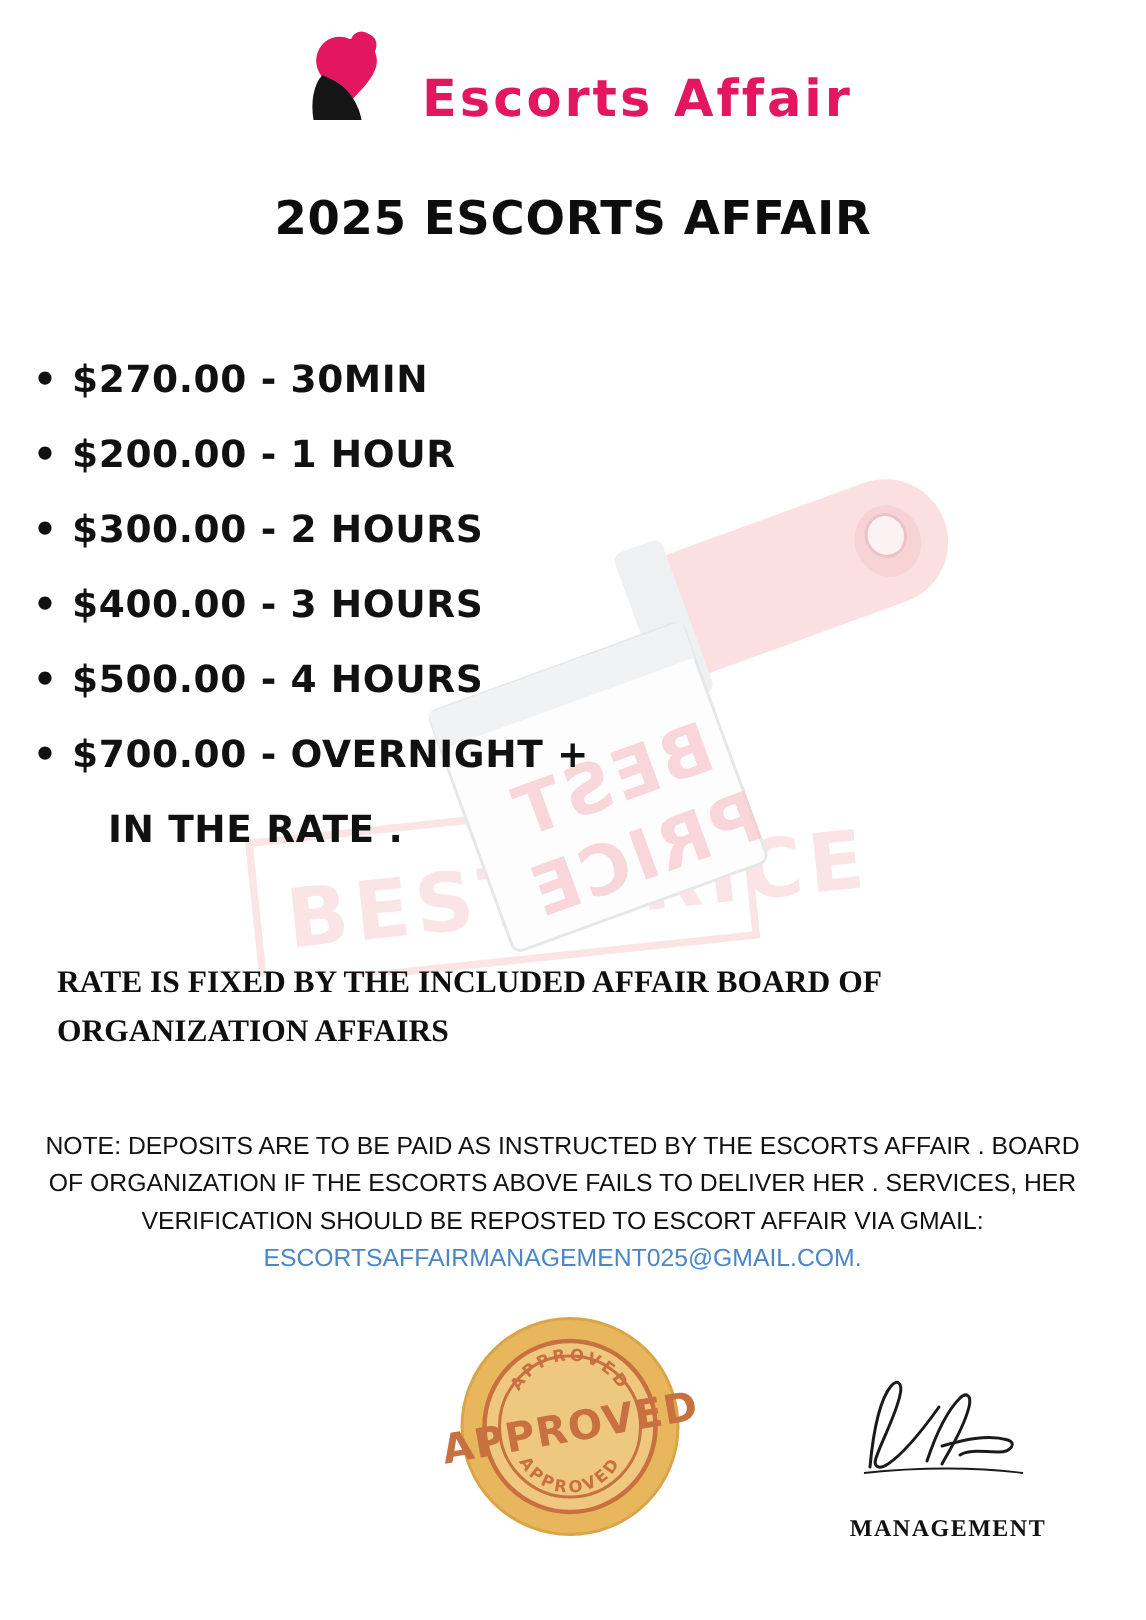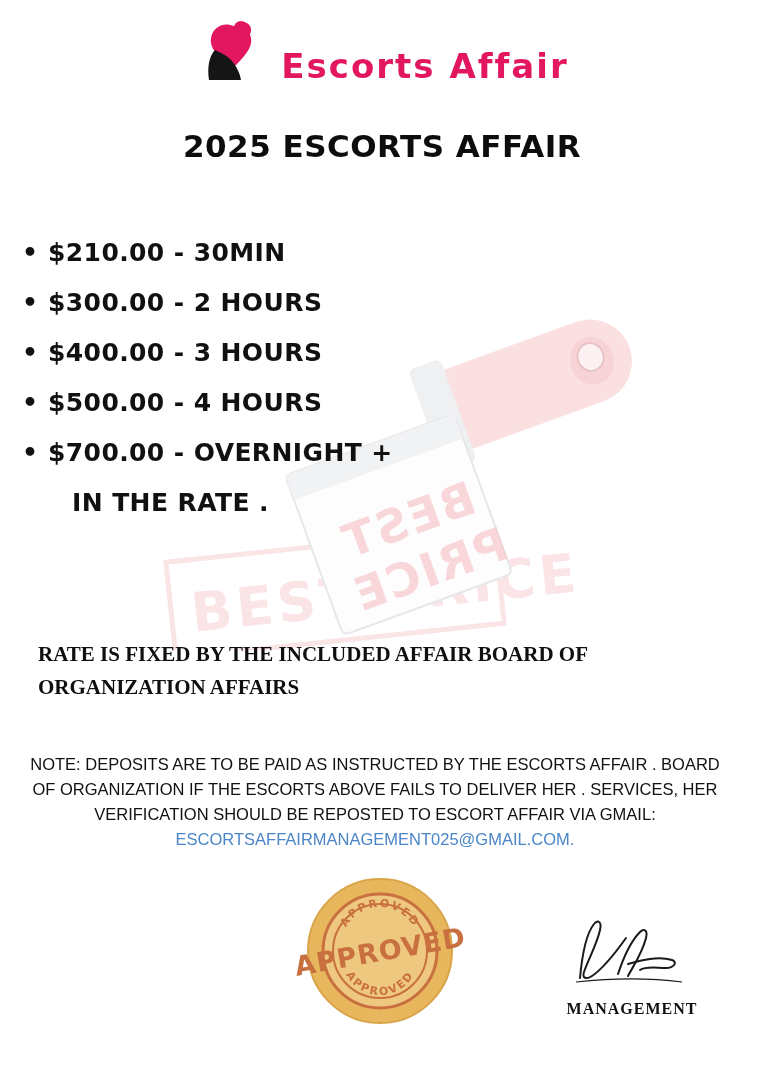--- a/index.html
+++ b/index.html
@@ -146,21 +146,21 @@
     width: 160px;
     text-align: center;
   }
   .signature-mark { height: 72px; }
   .signature-label {
     font-family: "Liberation Serif", serif;
     font-size: 16px;
     font-weight: bold;
     letter-spacing: 1px;
     color: #111;
-    margin-top: 8px;
+    margin-top: 18px;
   }
 </style>
 </head>
 <body>
 
 <div class="logo-row">
   <div class="logo-mark">
     <svg width="72" height="66" viewBox="0 0 72 66">
       <path d="M40 4 C46 0 56 2 56 10 C56 18 46 22 40 16 Z" fill="#e2175f"></path>
       <path d="M38 6 C30 2 18 6 16 18 C14 30 26 38 38 48 C48 38 58 28 56 18 C54 8 46 4 38 6 Z" fill="#e2175f"></path>
@@ -195,21 +195,22 @@
       </g>
     </g>
   </svg>
 </div>
 
 <div class="title">
   <div>2025 ESCORTS AFFAIR</div>
 </div>
 
 <ul class="rates">
-  <li><span class="bullet">•</span><span>$210.00 - 30MIN</span></li>
+  <li><span class="bullet">•</span><span>$270.00 - 30MIN</span></li>
+  <li><span class="bullet">•</span><span>$200.00 - 1 HOUR</span></li>
   <li><span class="bullet">•</span><span>$300.00 - 2 HOURS</span></li>
   <li><span class="bullet">•</span><span>$400.00 - 3 HOURS</span></li>
   <li><span class="bullet">•</span><span>$500.00 - 4 HOURS</span></li>
   <li><span class="bullet">•</span><span>$700.00 - OVERNIGHT +</span></li>
   <li class="rate-cont">IN THE RATE .</li>
 </ul>
 
 <div class="board-note">RATE IS FIXED BY THE  INCLUDED AFFAIR BOARD OF ORGANIZATION AFFAIRS</div>
 
 <div class="deposit-note">

